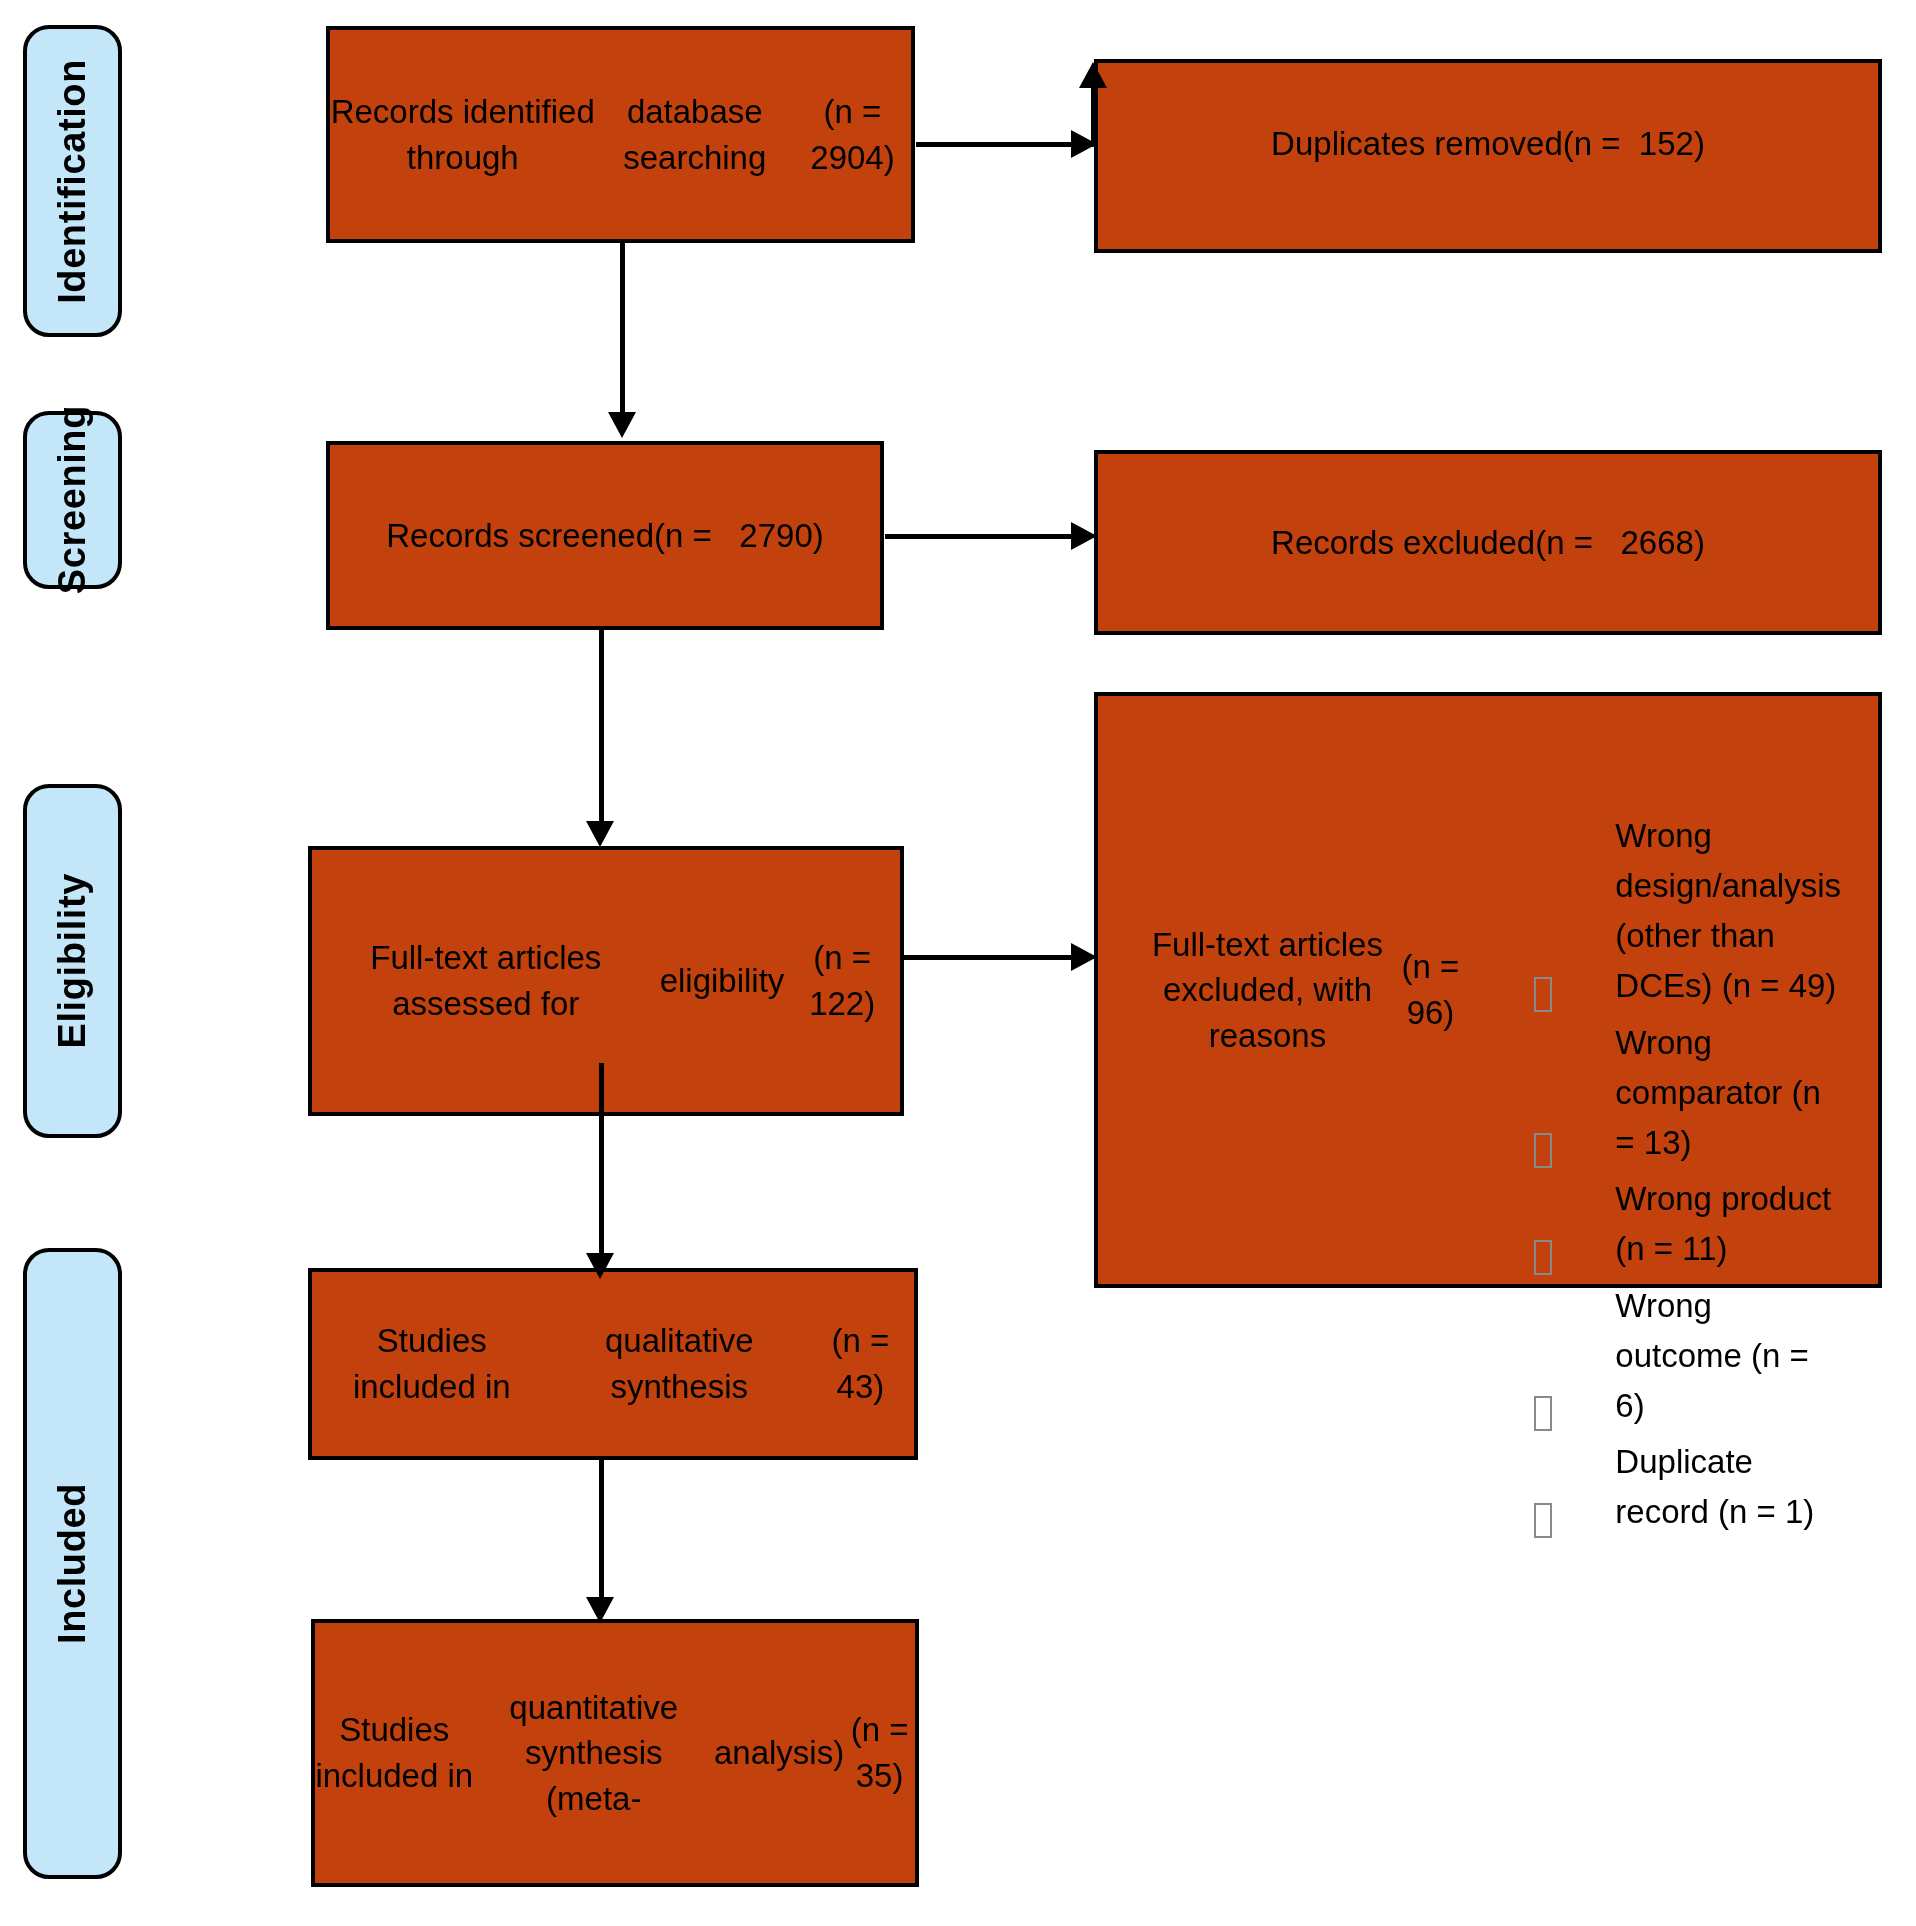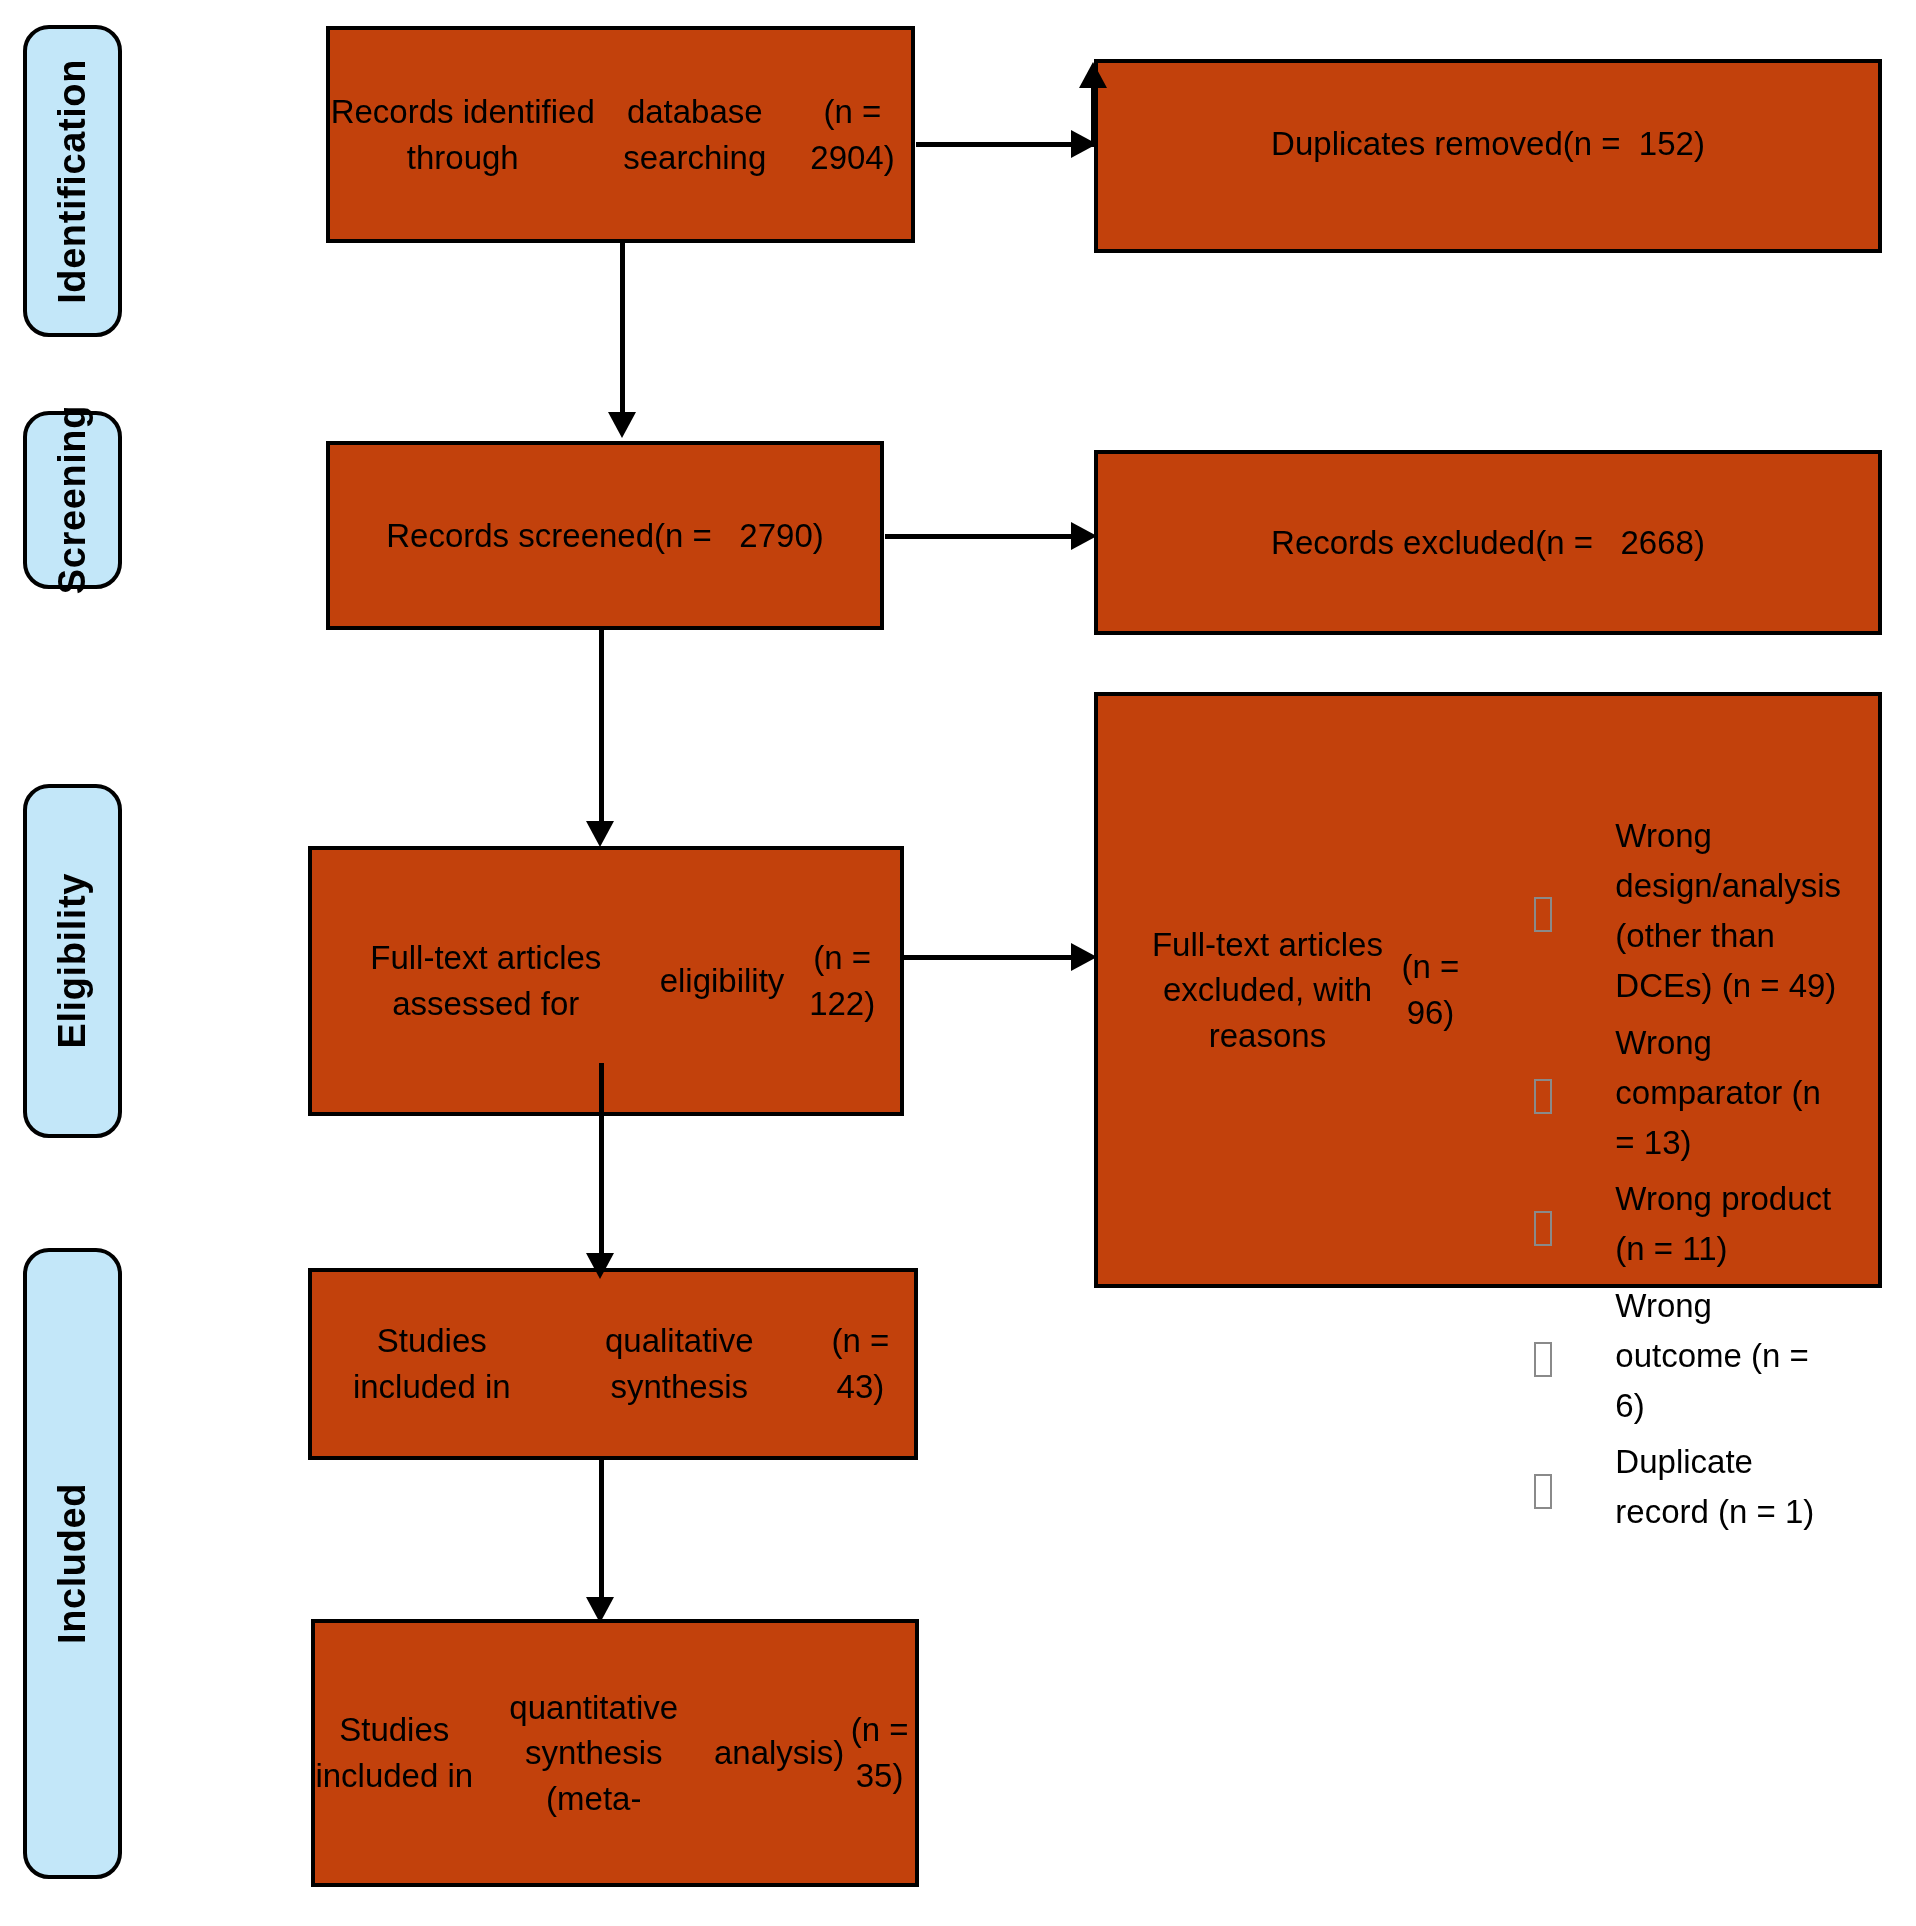--- a/index.html
+++ b/index.html
@@ -60,21 +60,21 @@
   }
   .reasons {
     list-style: none;
     margin: 85px 0 0 0;
     padding: 0 0 0 73px;
     align-self: stretch;
     text-align: left;
   }
   .reasons li {
     display: flex;
-    align-items: center;
+    align-items: flex-end;
     margin-bottom: 6.1px;
     line-height: 1.52;
   }
   .tofu {
     display: inline-block;
     width: 18.3px;
     height: 35px;
     border: 2.4px solid #8a8a8a;
     box-sizing: border-box;
     margin: 7.3px 63px 0 0;

